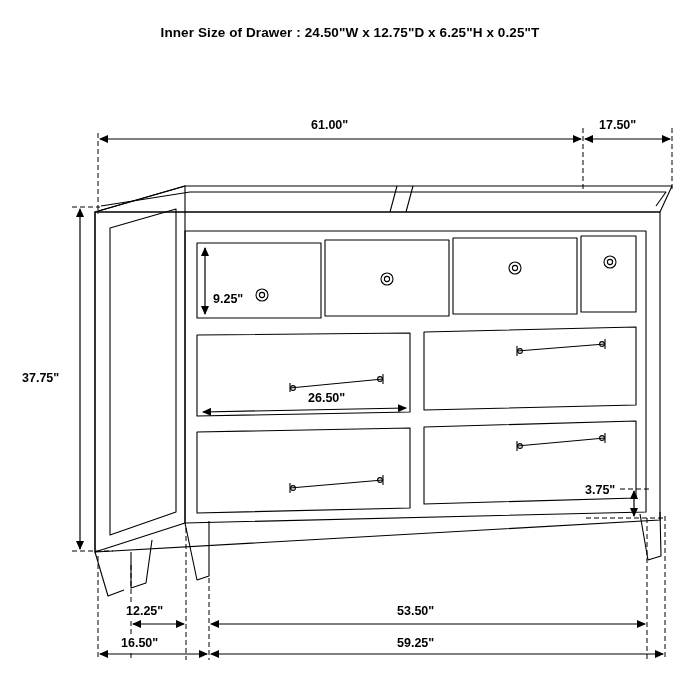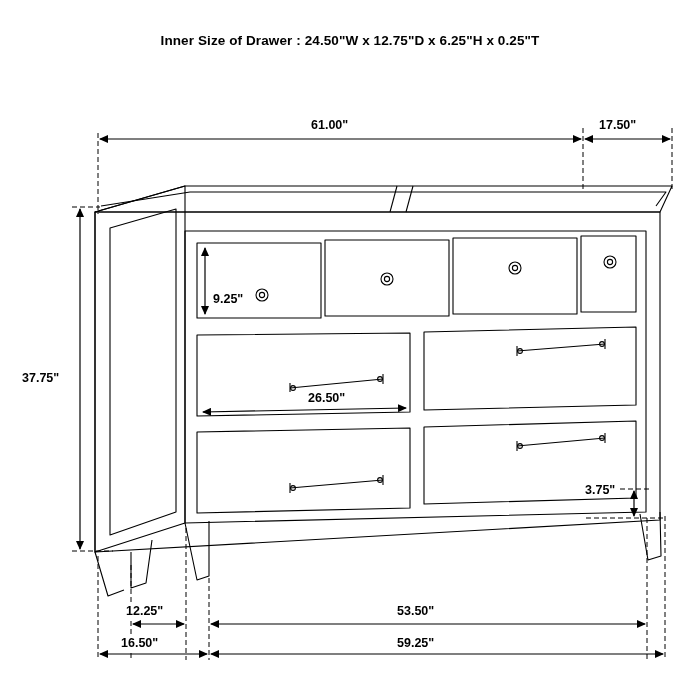--- a/index.html
+++ b/index.html
@@ -15,21 +15,21 @@
     position: relative;
     overflow: hidden;
   }
   #stage {
     position: relative;
     width: 700px;
     height: 700px;
   }
   #title {
     position: absolute;
-    top: 33px;
+    top: 25px;
     left: 0;
     width: 700px;
     text-align: center;
     font-size: 13.5px;
     font-weight: bold;
     letter-spacing: 0.1px;
   }
   svg.diagram {
     position: absolute;
     top: 0;

